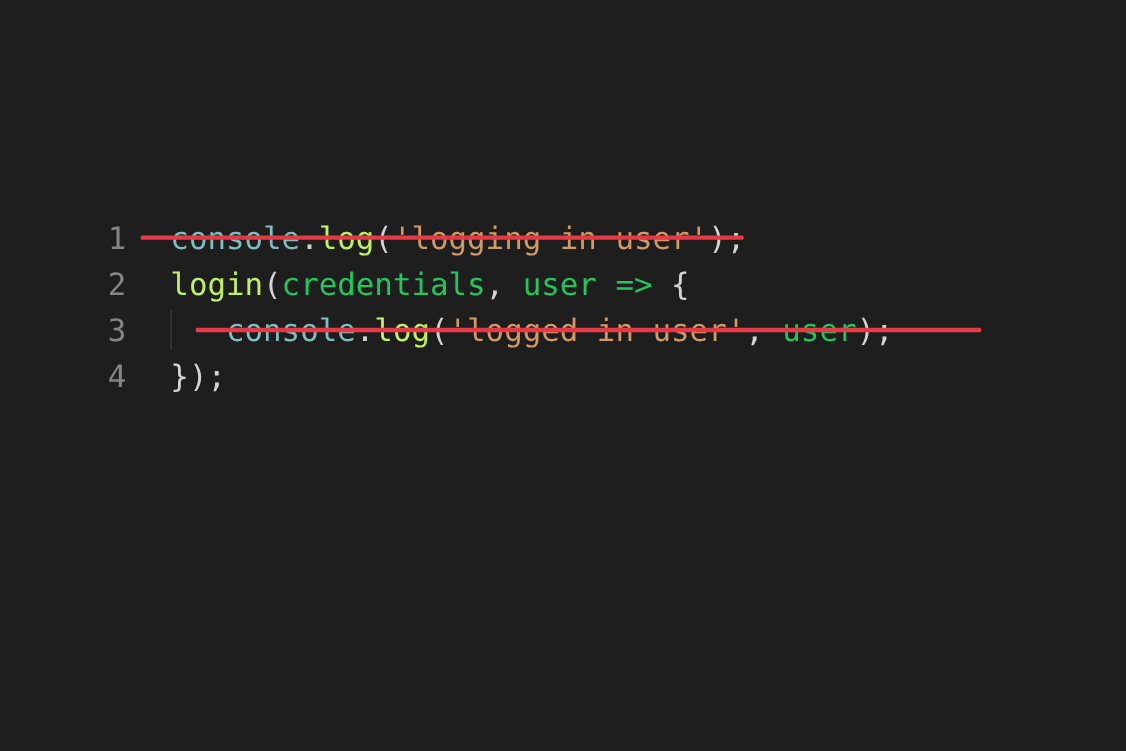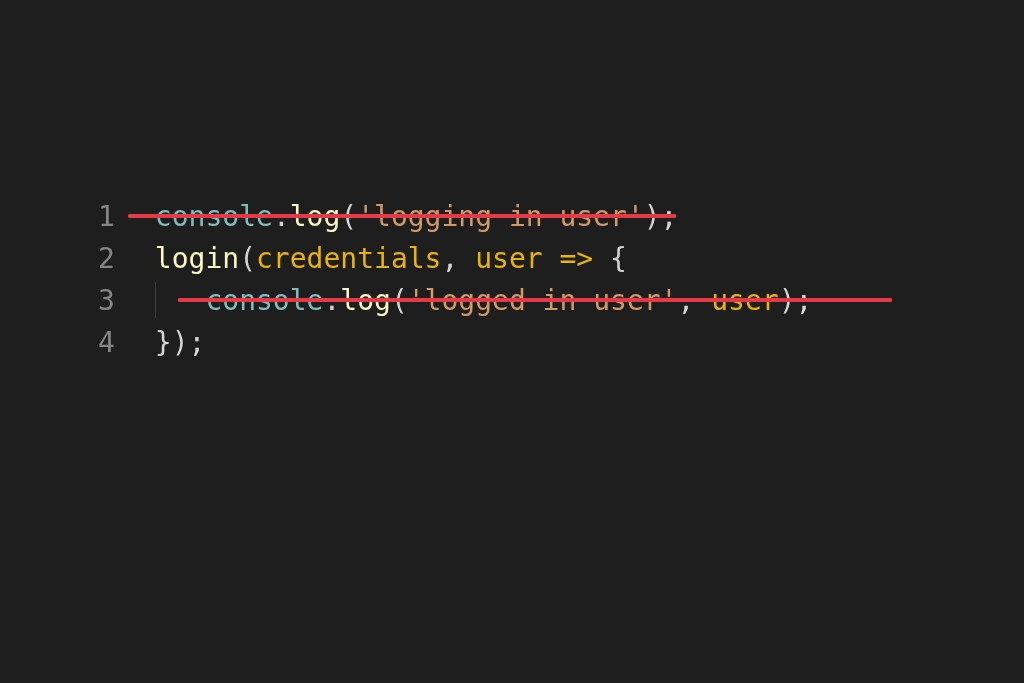--- a/index.html
+++ b/index.html
@@ -31,24 +31,24 @@
       padding-right: 40px;
     }
     .code {
       font-size: 28px;
       white-space: pre;
       position: relative;
       display: flex;
       align-items: center;
     }
     .tok-ident { color: #7fbfbf; }
-    .tok-method { color: #fef9c3; }
+    .tok-method { color: #bef264; }
     .tok-punct { color: #d4d4d4; }
     .tok-string { color: #d19a66; }
-    .tok-param { color: #eab308; }
+    .tok-param { color: #22c55e; }
     .indent-guide {
       display: inline-block;
       width: 1px;
       height: 36px;
       background: #404040;
       margin-right: -1px;
       vertical-align: middle;
     }
     .strike {
       position: absolute;

